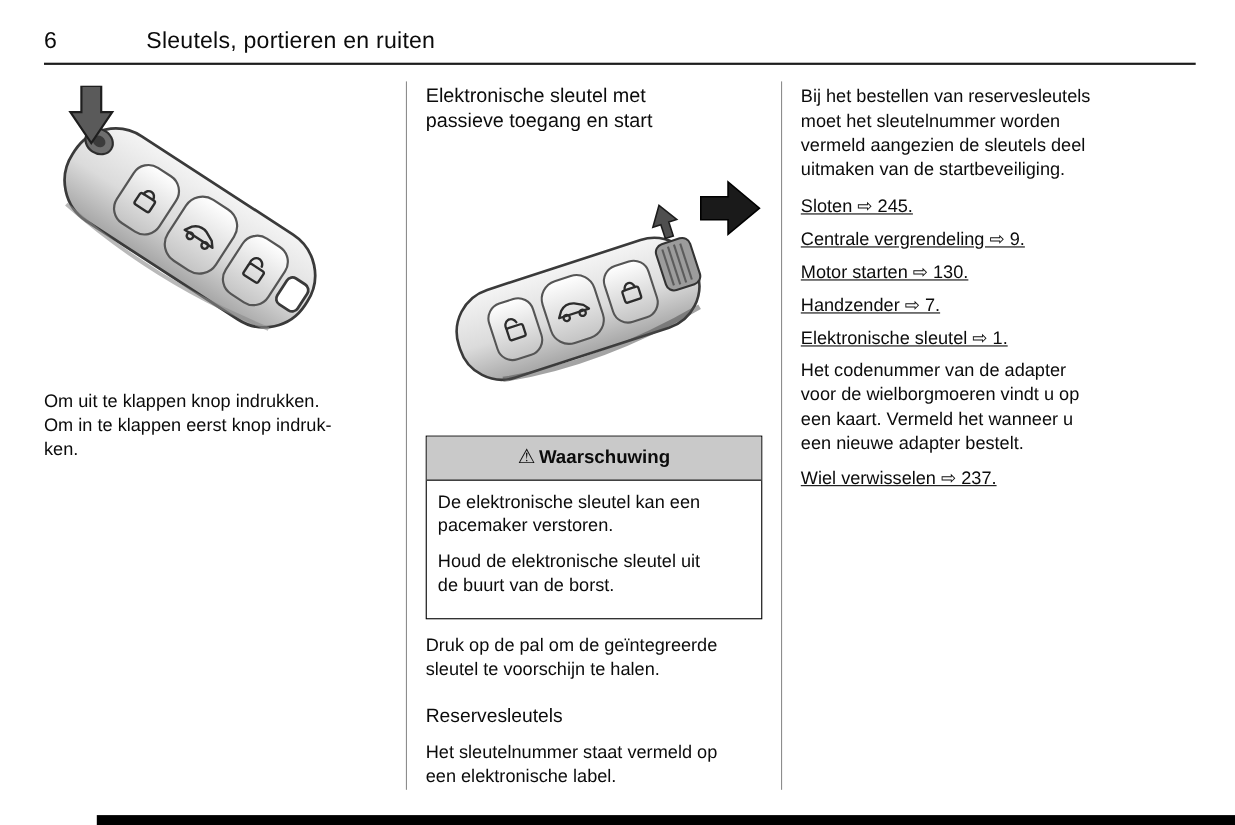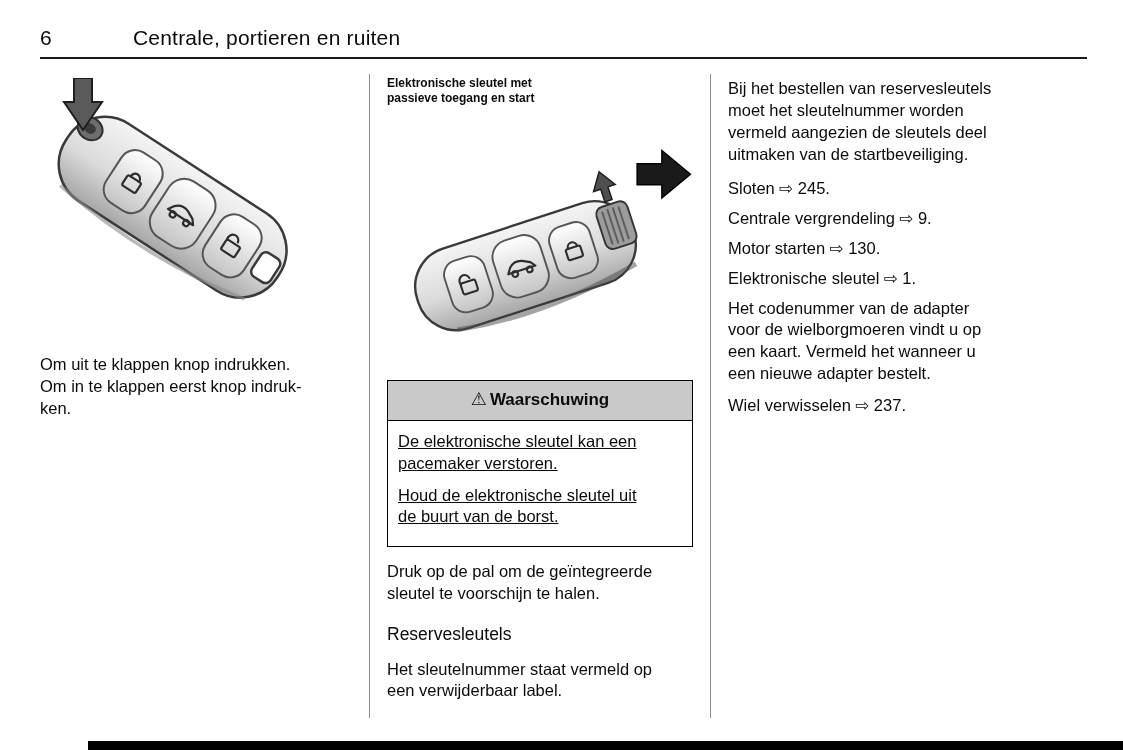--- a/index.html
+++ b/index.html
@@ -25,53 +25,53 @@
   .vdiv { width:1px; background:#8d8d8d; margin:2px 17px 0 17px; }
 
   .prelines { white-space:pre-line; }
   p.body { margin:0 0 9px 0; }
 
   
   .fig1 { width:312px; height:258px; margin:6px 0 8px 0; }
   .col-1 .caption { margin-top:4px; }
 
   
-  .h-main { font-size:12px; font-weight:bold; line-height:1.24; margin:4px 0 0 0; }
+  .h-main { font-size:18px; font-weight:normal; line-height:1.24; margin:4px 0 0 0; }
   .fig2 { width:306px; height:238px; margin:14px 0 6px 0; }
   .h-sub { font-size:17.5px; font-weight:normal; margin:18px 0 12px 0; }
 
   .warnbox { border:1px solid #000; margin:10px 0 14px 0; }
   .warnbox .warnhead {
     background:#c9c9c9; border-bottom:1px solid #000;
     text-align:center; font-weight:bold; font-size:17px;
     padding:7px 4px 8px 4px;
   }
   .warnbox .warnhead .warn-icon { font-weight:normal; font-size:18px; margin-right:3px; }
-  .warnbox .warnbody { padding:10px 10px 8px 10px;text-decoration:underline; }
+  .warnbox .warnbody { padding:10px 10px 8px 10px; }
   .warnbox .warnbody p { margin:0 0 10px 0; }
 
   
   .col-3 .intro { margin:6px 0 12px 0; }
-  .ref { margin:0 0 8px 0; }
+  .ref { margin:0 0 8px 0;text-decoration:underline; }
   .ref + .ref { margin-top:8px; }
   .adapter { margin:4px 0 10px 0; }
 
   
   .footer-bar { position:absolute; left:88px; right:0; bottom:0; height:9px; background:#000; }
 
   svg .thin { stroke:#2c2c2c; stroke-width:2.2; fill:none; stroke-linecap:round; stroke-linejoin:round; }
 </style>
 </head>
 <body>
 
 <div class="page">
 
   <div class="pg-header">
     <span class="pg-num">6</span>
-    <span class="pg-title">Centrale, portieren en ruiten</span>
+    <span class="pg-title">Sleutels, portieren en ruiten</span>
   </div>
   <div class="pg-rule"></div>
 
   <div class="cols">
 
     <div class="col col-1">
       <svg class="fig1" viewBox="0 0 312 258" aria-hidden="true">
         <defs>
           <linearGradient id="kg1" x1="0" y1="0" x2="0" y2="1">
             <stop offset="0" stop-color="#f4f4f4"></stop>
@@ -162,33 +162,34 @@
 de buurt van de borst.</p>
         </div>
       </div>
 
       <p class="body prelines">Druk op de pal om de geïntegreerde
 sleutel te voorschijn te halen.</p>
 
       <h3 class="h-sub">Reservesleutels</h3>
 
       <p class="body prelines">Het sleutelnummer staat vermeld op
-een verwijderbaar label.</p>
+een elektronische label.</p>
     </div>
 
     <div class="vdiv"></div>
 
     <div class="col col-3">
       <p class="intro prelines">Bij het bestellen van reservesleutels
 moet het sleutelnummer worden
 vermeld aangezien de sleutels deel
 uitmaken van de startbeveiliging.</p>
       <p class="ref">Sloten ⇨ 245.</p>
       <p class="ref">Centrale vergrendeling ⇨ 9.</p>
       <p class="ref">Motor starten ⇨ 130.</p>
+      <p class="ref">Handzender ⇨ 7.</p>
       <p class="ref">Elektronische sleutel ⇨ 1.</p>
       <p class="adapter prelines">Het codenummer van de adapter
 voor de wielborgmoeren vindt u op
 een kaart. Vermeld het wanneer u
 een nieuwe adapter bestelt.</p>
       <p class="ref">Wiel verwisselen ⇨ 237.</p>
     </div>
 
   </div>
 

